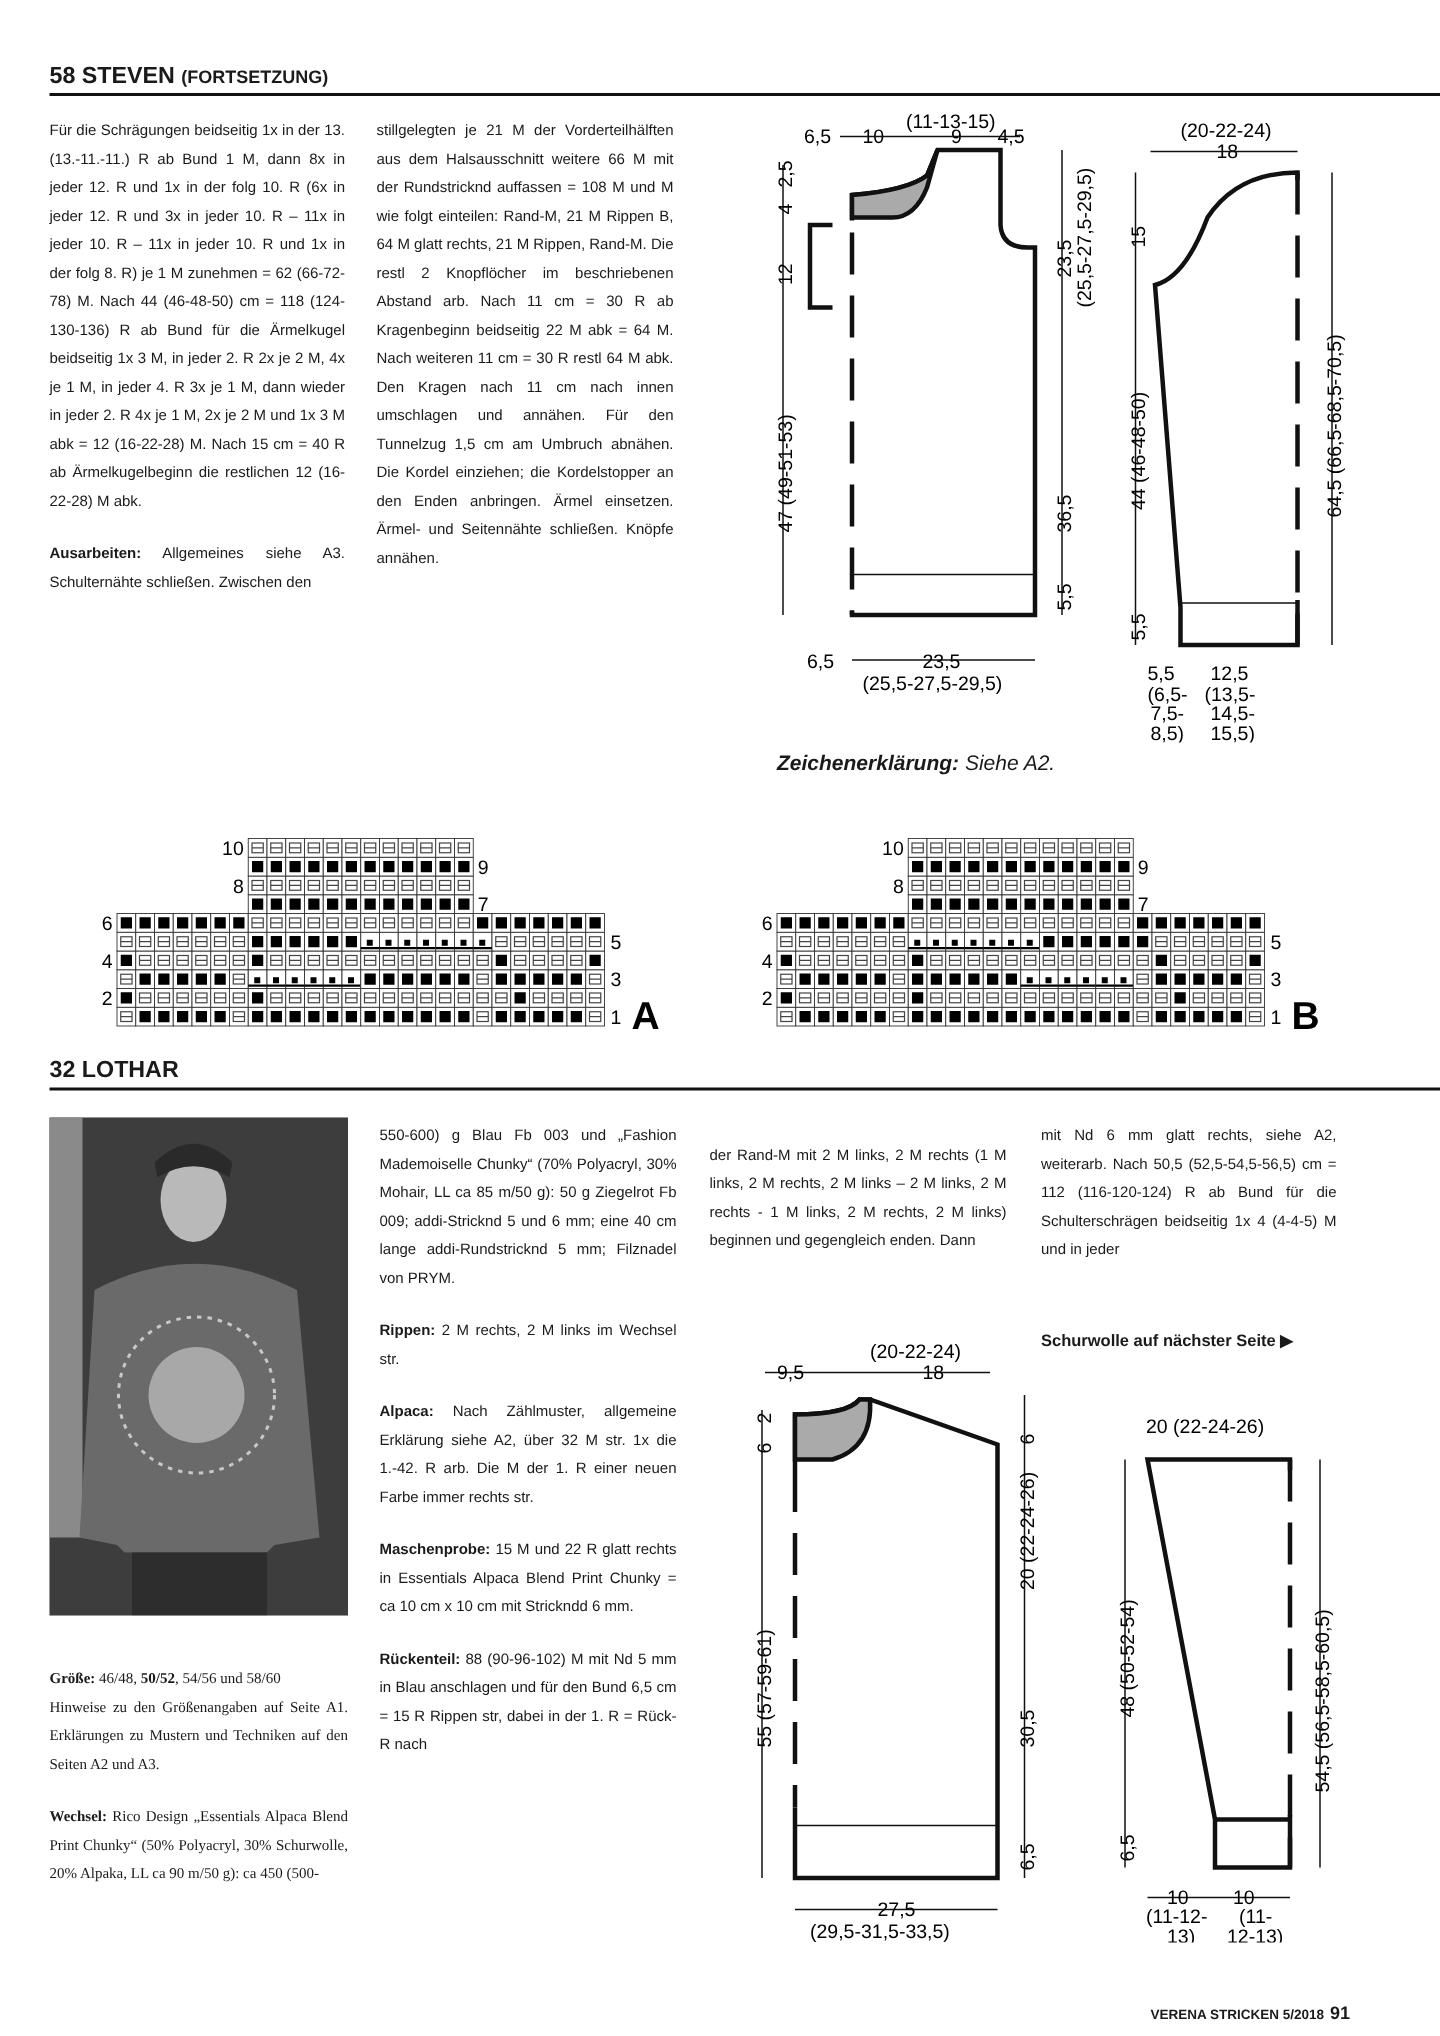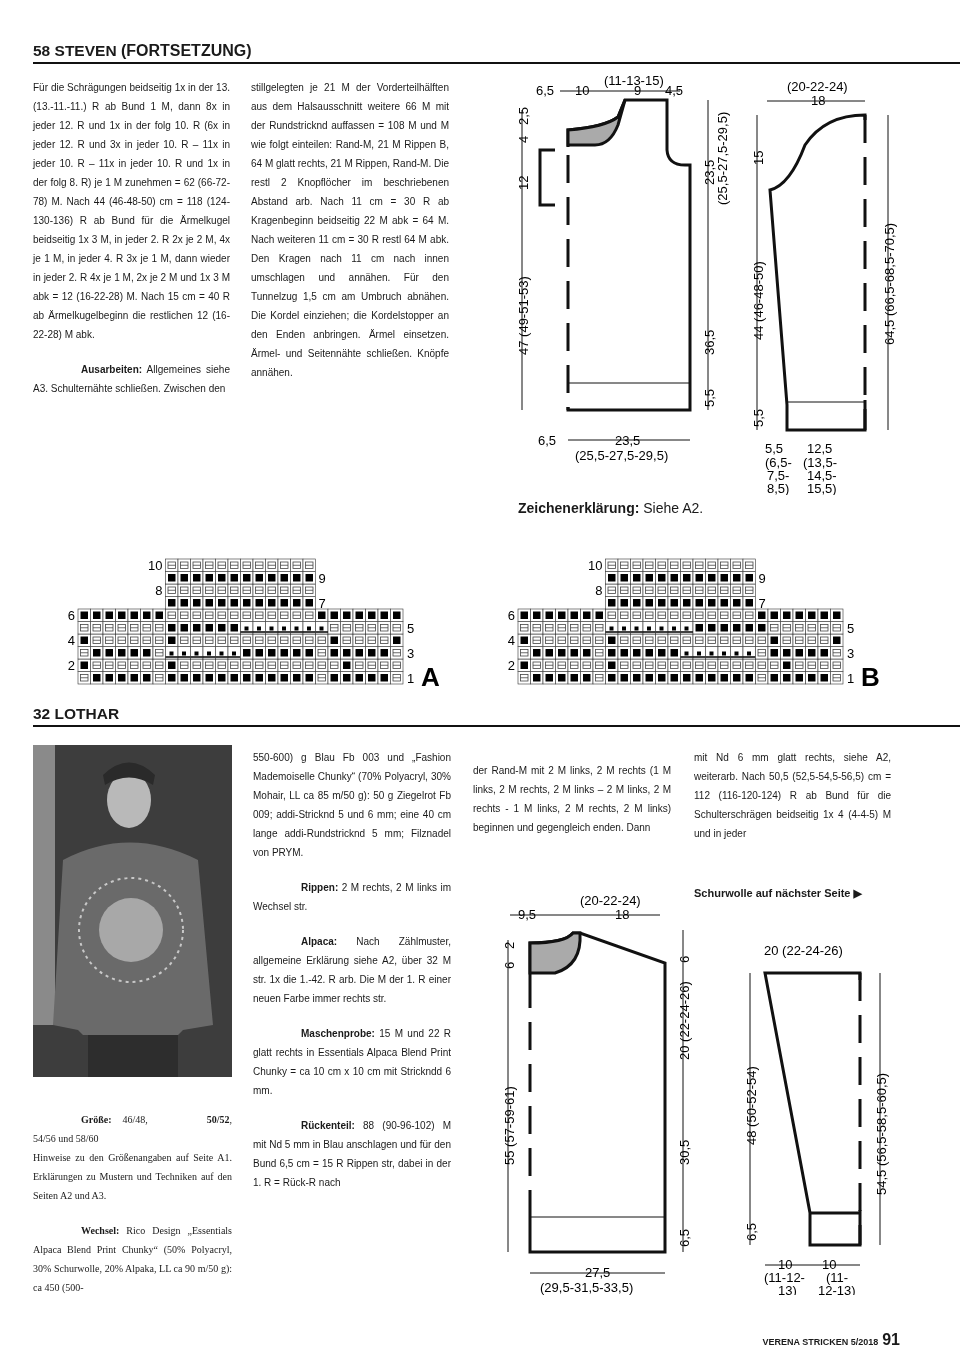--- a/index.html
+++ b/index.html
@@ -1,28 +1,28 @@
 <!DOCTYPE html>
 <html><head>
 <meta charset="utf-8">
 <style>
   html,body{margin:0;padding:0;background:#fff;}
   body{width:960px;height:1357px;position:relative;overflow:hidden;font-family:"Liberation Sans",sans-serif;color:#1a1a1a;}
   .abs{position:absolute;}
   .sec-head{left:33px;width:927px;border-bottom:2px solid #111;font-weight:bold;font-size:15.5px;line-height:18px;height:20px;}
-  .sec-head .sub{font-size:16px;}
+  .sec-head .sub{font-size:12px;}
   .col{font-size:10px;line-height:19px;text-align:justify;}
   .col p{margin:0 0 16px 0;}
-  .col b{font-weight:bold;margin-left:48px;}
+  .col b{font-weight:bold;}
   .fig{font-family:"Liberation Sans",sans-serif;font-size:13px;}
-  .legend{font-size:14px;}
+  .legend{font-size:14px;font-style:italic;}
   .legend b{font-weight:bold;}
   .photo{left:33px;width:199px;height:332px;background:#4a4a4a;overflow:hidden;}
   .footer{right:60px;bottom:8px;font-size:9px;font-weight:bold;}
-  .footer .pg{font-size:16px;margin-left:4px;}
+  .footer .pg{font-size:12px;margin-left:4px;}
   .cont{font-size:11px;font-weight:bold;}
   svg text{font-family:"Liberation Sans",sans-serif;}
 </style>
 </head>
 <body>
 
 <div class="abs sec-head" style="top:42px;">
   <span>58</span>
   <span>STEVEN</span>
   <span class="sub">(FORTSETZUNG)</span>

